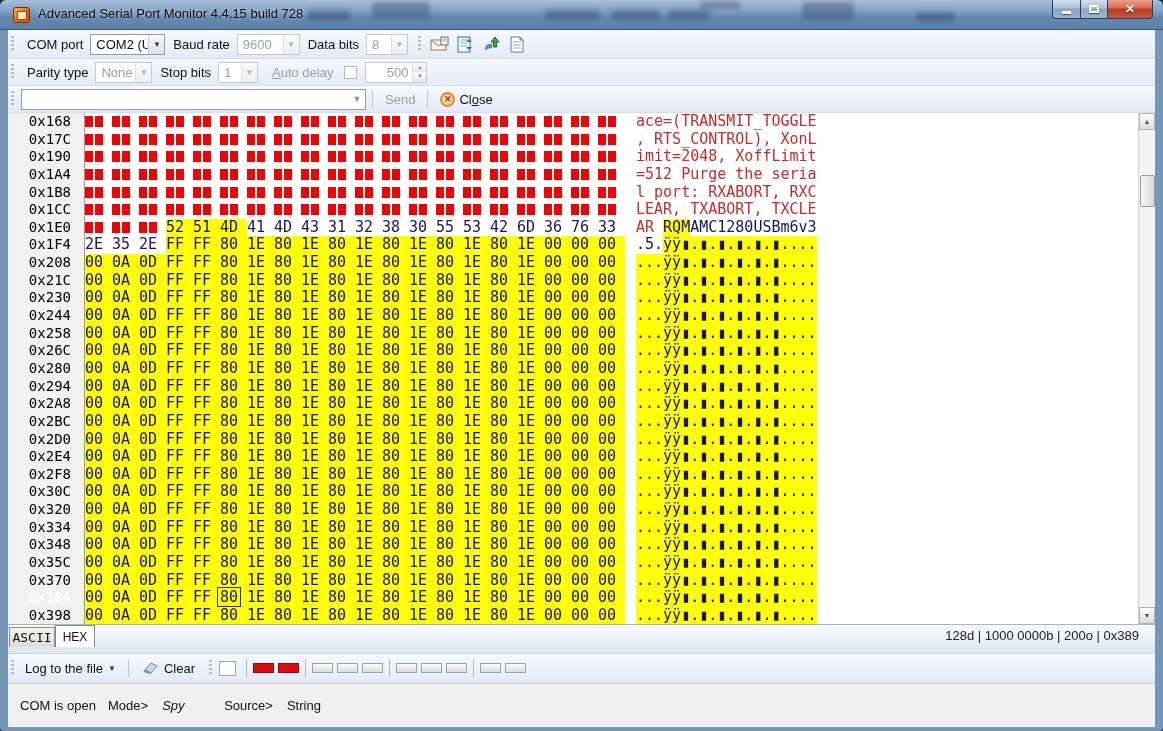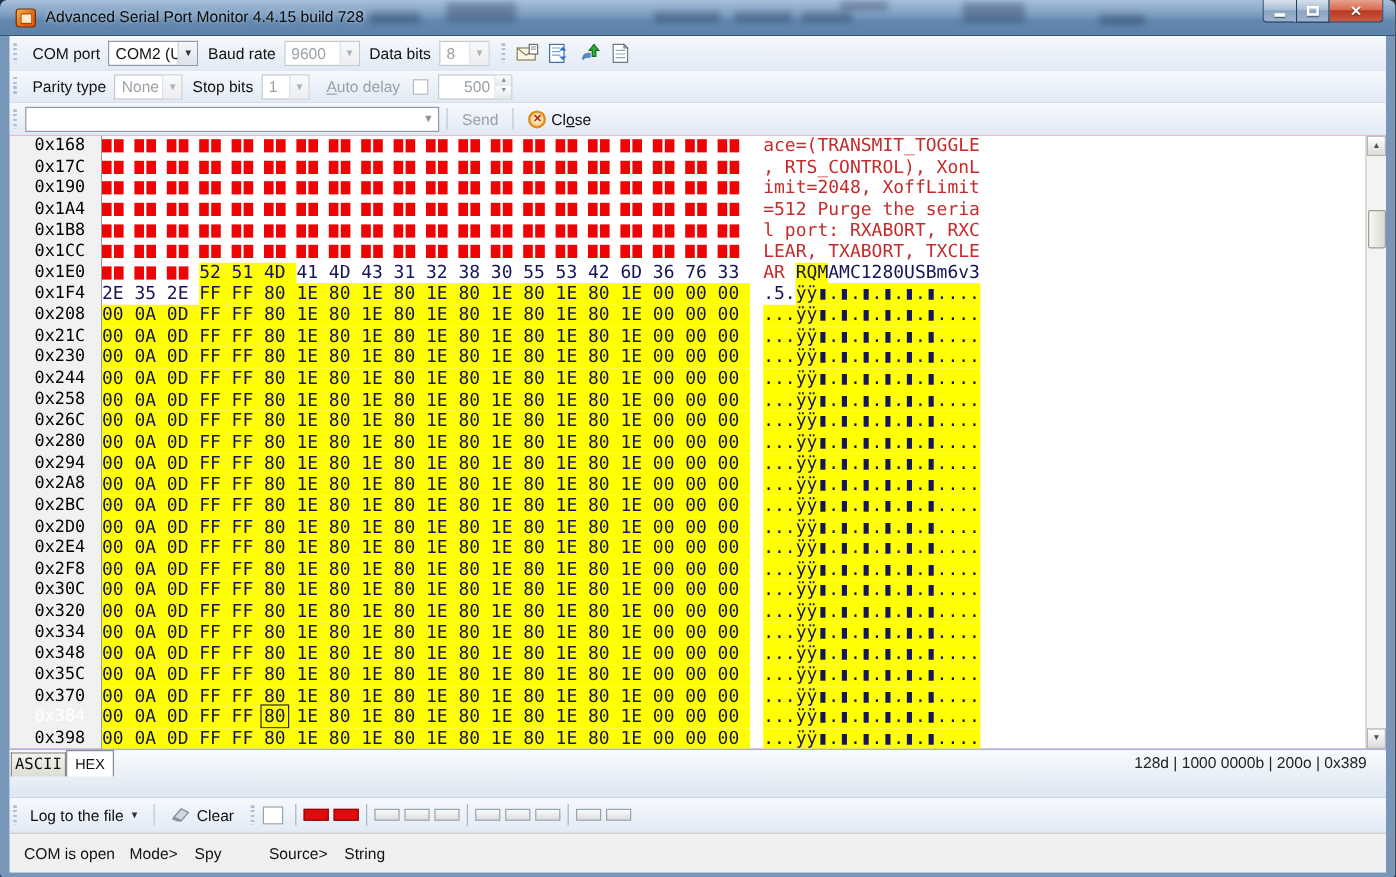--- a/index.html
+++ b/index.html
@@ -52,21 +52,21 @@
   .spinbtns span{flex:1;font-size:6px;line-height:9px;text-align:center;color:#8a9098;background:linear-gradient(#fafbfc,#e4e8ee);}
   .vsep{width:1px;height:18px;background:#b9c6d8;margin:0 6px;}
   .textbtn{font-size:13px;padding:0 6px;display:flex;align-items:center;white-space:nowrap;color:#111;}
   .textbtn.dis{color:#9aa0a6;}
   .sendcombo{width:345px;margin-left:2px;}
   .sendcombo .carrow{background:none;border-left:none;color:#8a949e;font-size:9px;}
   .closeicon{width:15px;height:15px;border-radius:50%;border:2px solid #e08c1e;background:radial-gradient(#fdf3d8,#f5c36a);
     color:#b42318;font-size:9px;font-weight:bold;line-height:11px;text-align:center;margin-right:4px;}
   .caret{font-size:8px;margin-left:5px;color:#333;}
   
-  .hexview{position:relative;height:511px;background:#ec4899;overflow:hidden;}
+  .hexview{position:relative;height:511px;background:#fdba74;overflow:hidden;}
   .hexrows{position:absolute;left:0;top:0;right:17px;bottom:0;overflow:hidden;
     background:linear-gradient(90deg,#f1f1f1 0,#f1f1f1 76px,#9b9b9b 76px,#9b9b9b 77px,#fff 77px);}
   .hrow{display:flex;height:17.65px;line-height:17.65px;font-family:"DejaVu Sans Mono",monospace;white-space:nowrap;}
   .addr{width:70px;flex:0 0 70px;text-align:right;padding-right:7px;font-size:14px;color:#000;}
   .addr.cur{color:#fff;}
   .hcells{flex:0 0 545px;width:545px;padding-left:6px;margin-left:1px;}
   .seg{display:inline-block;vertical-align:top;height:17.65px;}
   .seg.yl,.seg.hl{background:#ffff00;}
   .cell{display:inline-block;width:27px;font-size:15px;color:#15155a;vertical-align:top;}
   .cell.blocks i{display:inline-block;width:8px;height:11px;background:#ee0404;margin:3px 2px 0 0;}
@@ -75,21 +75,21 @@
   .aseg{display:inline-block;height:17.65px;vertical-align:top;}
   .aseg.ared{color:#c62b2b;}
   .aseg.ayl,.aseg.ahl{background:#ffff00;text-align:right;}
   .vscroll{position:absolute;top:0;right:0;width:17px;bottom:0;background:#f3f3f1;border-left:1px solid #d9d6cf;}
   .sbtn{height:17px;background:linear-gradient(#fefefe,#dcdcda);border:1px solid #b5b2ac;color:#4f4f4f;
     font-size:7px;text-align:center;line-height:15px;}
   .sbtn.down{position:absolute;bottom:0;left:0;right:0;}
   .sthumb{position:absolute;top:62px;left:1px;width:15px;height:32px;border:1px solid #9f9c96;border-radius:2px;
     background:linear-gradient(90deg,#f6f6f4,#d8d8d4);}
   
-  .tabstrip{height:40px;background:linear-gradient(#f8fafd,#dde7f2);border-top:1px solid #9eb6ce;position:relative;}
+  .tabstrip{height:29px;background:linear-gradient(#f8fafd,#dde7f2);border-top:1px solid #9eb6ce;position:relative;}
   .tab{position:absolute;display:flex;align-items:center;justify-content:center;}
   .tab.asciitab{left:1px;top:2px;width:46px;height:20px;background:linear-gradient(#f4f3ee,#ddddd4);
     border:1px solid #8f8f87;border-bottom:none;font-family:"DejaVu Sans Mono",monospace;font-size:13px;color:#111;}
   .tab.hextab{left:47px;top:0;width:40px;height:22px;background:#fff;border:1px solid #8a8a8a;border-bottom:none;
     font-size:12px;color:#111;z-index:2;}
   .posinfo{position:absolute;right:16px;top:3px;font-size:13px;color:#222;}
   
   .logbar{height:30px;background:linear-gradient(#f6f9fd,#e2eaf5);border-top:1px solid #c9d5e5;border-bottom:1px solid #d3ddec;
     display:flex;align-items:center;}
   .whitebox{width:17px;height:15px;background:#fff;border:1px solid #9aa4ae;margin:0 6px 0 2px;}
@@ -422,20 +422,20 @@
           <span class="led"></span>
           <span class="ledsep"></span>
           <span class="led"></span>
           <span class="led"></span>
         </span>
     </div>
 
     <div class="statusbar">
       <span class="sp1">COM is open</span>
       <span class="sp-lab">Mode&gt;</span>
-      <span class="sp-val" style="width:64px;">Spy</span>
+      <span class="sp-val" style="width:64px;font-style:italic;">Spy</span>
       <span class="sp-lab">Source&gt;</span>
       <span class="sp-val">String</span>
       <span class="spacer"></span>
     </div>
 
   </div>
 </div>
 
 </body></html>

